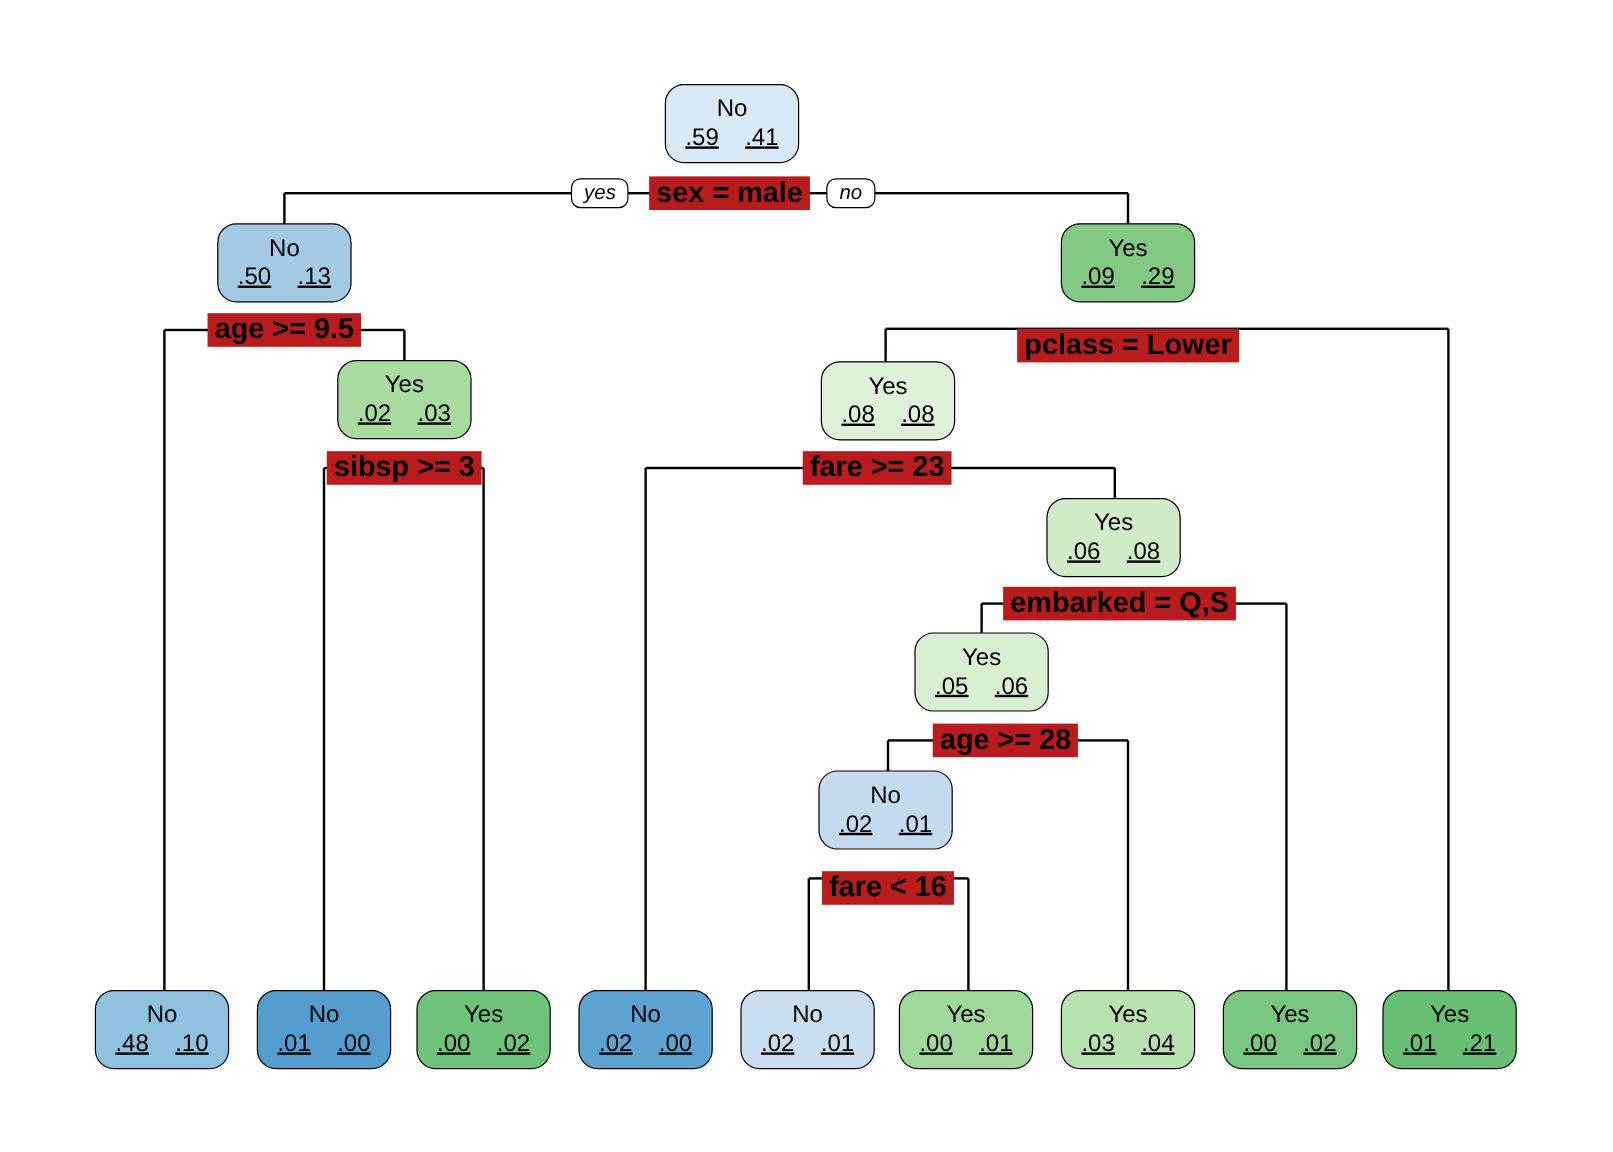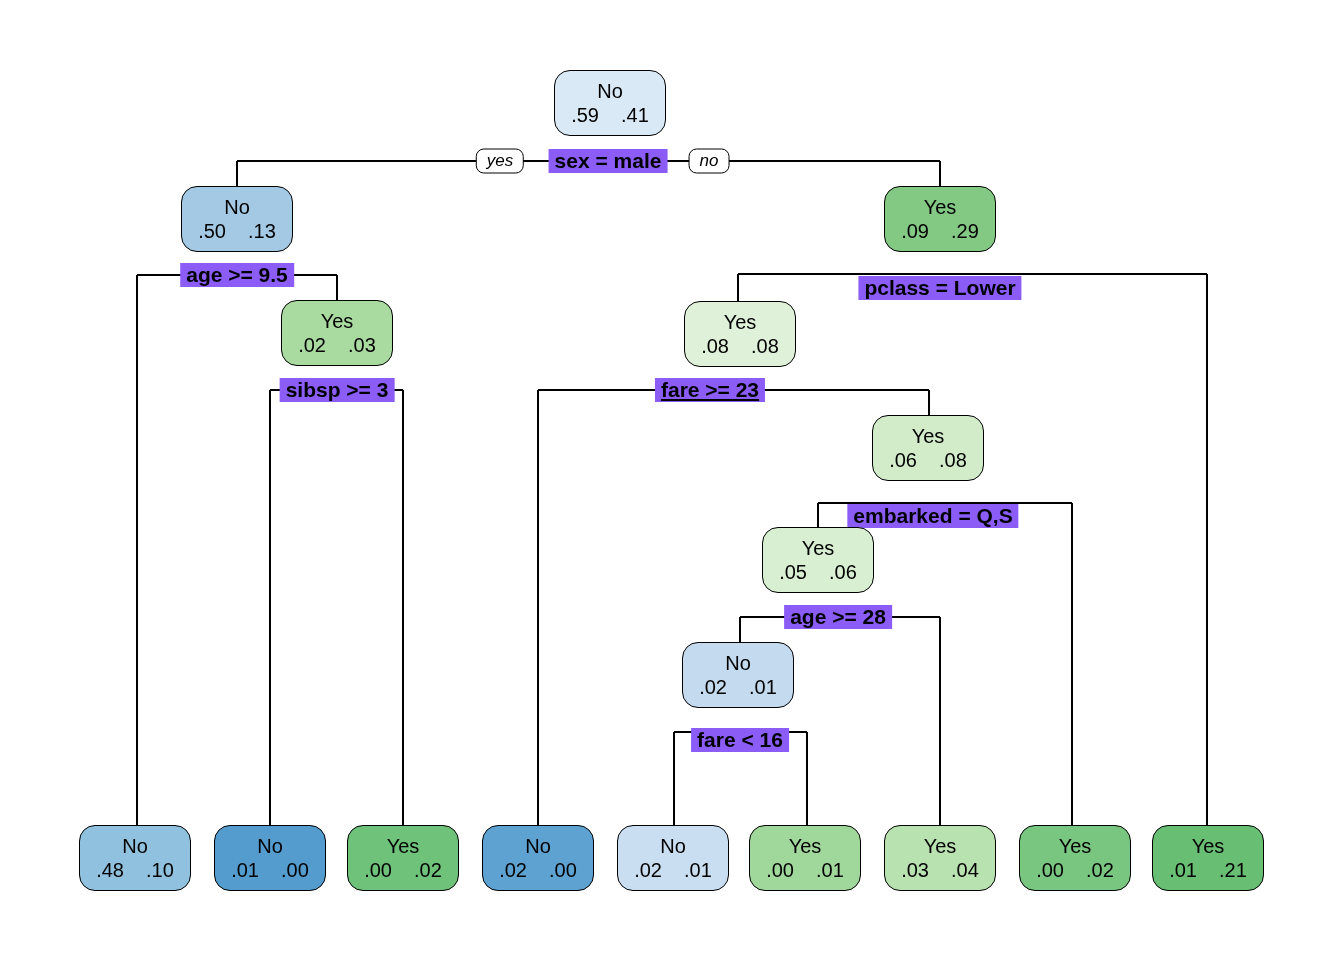--- a/index.html
+++ b/index.html
@@ -5,36 +5,36 @@
   html,body{margin:0;padding:0;background:#ffffff;}
   #stage{
     position:relative;width:1344px;height:960px;background:#ffffff;
     font-family:"Liberation Sans","DejaVu Sans",sans-serif;overflow:hidden;
   }
   .seg{position:absolute;background:#000;}
   .seg.h{height:1.6px;}
   .seg.v{width:1.6px;}
   .split-label{
     position:absolute;transform:translate(-50%,-50%);
-    background:#8b5cf6;padding:0 6px;font-weight:bold;font-size:21px;
+    background:#b91c1c;padding:0 6px;font-weight:bold;font-size:24px;
     white-space:nowrap;color:#000;
   }
   .badge{
     position:absolute;transform:translate(-50%,-50%);
     background:#fff;border:1.7px solid #000;border-radius:8px;
     padding:1px 10px 2px 10px;font-style:italic;font-size:17px;color:#000;
     white-space:nowrap;
   }
   .node{
     position:absolute;width:110px;height:64px;transform:translate(-50%,-50%);
     border:1.7px solid #000;border-radius:16px;
     display:flex;flex-direction:column;align-items:center;justify-content:center;
     font-size:20px;line-height:24px;color:#000;
   }
-  .node .probs{display:flex;gap:22px;}
+  .node .probs{display:flex;gap:22px;text-decoration:underline;}
 </style>
 </head>
 <body>
 
 <div id="stage">
     <div class="seg h" style="left: 237px; top: 160.2px; width: 703px;"></div>
     <div class="seg v" style="left: 236.2px; top: 161px; height: 26px;"></div>
     <div class="seg v" style="left: 939.2px; top: 161px; height: 26px;"></div>
     <div class="seg h" style="left: 137px; top: 274.2px; width: 200px;"></div>
     <div class="seg v" style="left: 136.2px; top: 275px; height: 551px;"></div>
@@ -54,22 +54,22 @@
     <div class="seg h" style="left: 740px; top: 616.2px; width: 200px;"></div>
     <div class="seg v" style="left: 739.2px; top: 617px; height: 26px;"></div>
     <div class="seg v" style="left: 939.2px; top: 617px; height: 209px;"></div>
     <div class="seg h" style="left: 674px; top: 731.2px; width: 133px;"></div>
     <div class="seg v" style="left: 673.2px; top: 732px; height: 94px;"></div>
     <div class="seg v" style="left: 806.2px; top: 732px; height: 94px;"></div>
     <div class="split-label" style="left: 608px; top: 161px;">sex = male</div>
     <div class="split-label" style="left: 237px; top: 275px;">age &gt;= 9.5</div>
     <div class="split-label" style="left: 940px; top: 288px;">pclass = Lower</div>
     <div class="split-label" style="left: 337px; top: 390px;">sibsp &gt;= 3</div>
-    <div class="split-label" style="left: 710px; top: 390px; text-decoration: underline;">fare &gt;= 23</div>
-    <div class="split-label" style="left: 933px; top: 516px;">embarked = Q,S</div>
+    <div class="split-label" style="left: 731px; top: 390px;">fare &gt;= 23</div>
+    <div class="split-label" style="left: 933px; top: 503px;">embarked = Q,S</div>
     <div class="split-label" style="left: 838px; top: 617px;">age &gt;= 28</div>
     <div class="split-label" style="left: 740px; top: 740px;">fare &lt; 16</div>
     <div class="badge" style="left: 500px; top: 161px;">yes</div>
     <div class="badge" style="left: 709px; top: 161px;">no</div>
     <div class="node" style="left: 610px; top: 103px; background: rgb(217, 233, 246);">
       <div>No</div>
       <div class="probs">
         <span>.59</span>
         <span>.41</span>
       </div>

